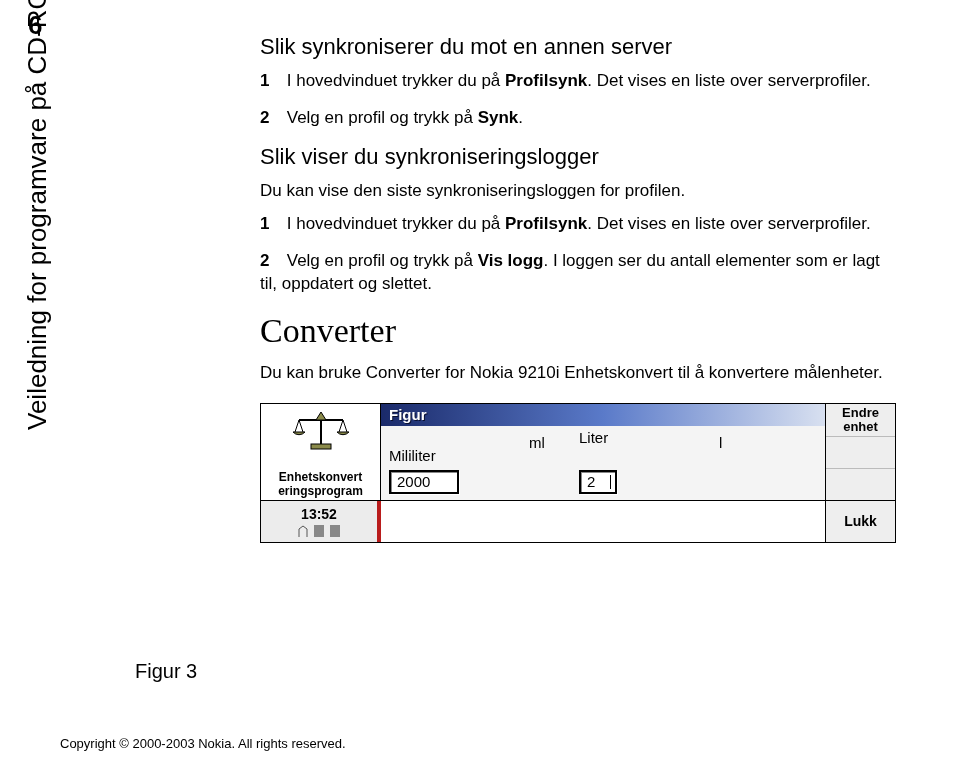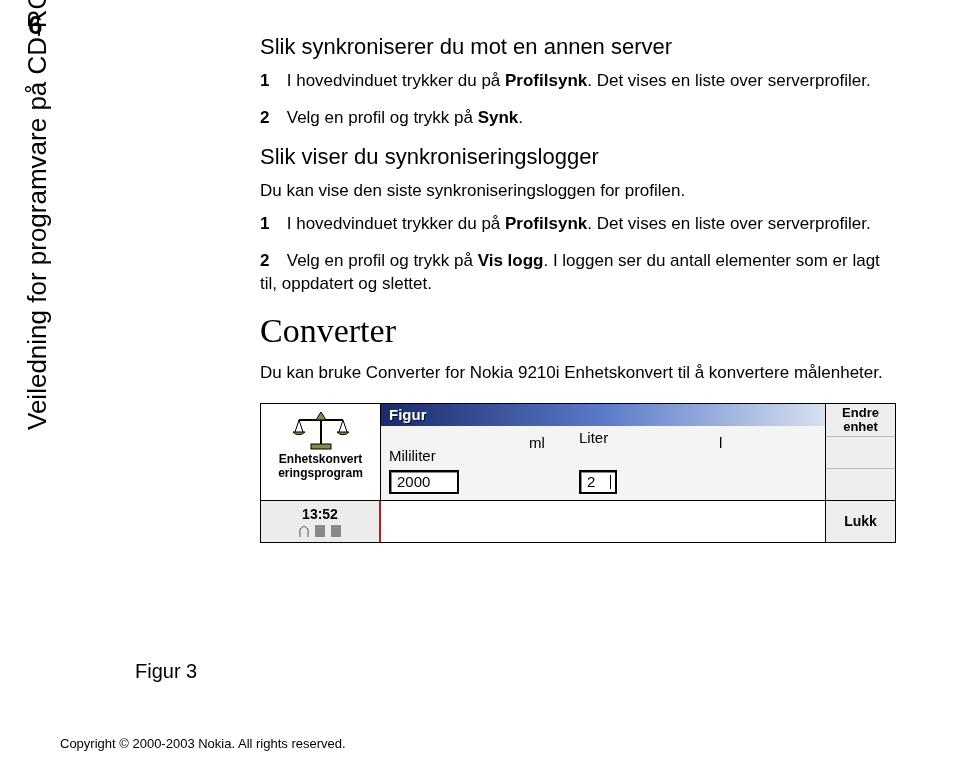--- a/index.html
+++ b/index.html
@@ -52,21 +52,21 @@
   .device-left {
     width: 120px;
     border-right: 1px solid #000;
     display: flex;
     flex-direction: column;
     align-items: center;
     justify-content: flex-start;
     padding-top: 6px;
   }
   .scales-icon { width: 60px; height: 42px; }
-  .device-left-text { font-size: 12px; text-align: center; line-height: 1.2; margin-top: 0; font-weight: bold; }
+  .device-left-text { font-size: 12px; text-align: center; line-height: 1.2; margin-top: 18px; font-weight: bold; }
 
   .device-main { flex: 1; position: relative; }
   .title-band {
     position: absolute; left: 0; top: 0; right: 0; height: 22px;
     background: linear-gradient(to right, #1a2a6a 0%, #5a7ac9 50%, #d8e0f0 100%);
     display: flex; align-items: center; padding-left: 8px;
   }
   .title-band span { color: #fff; font-weight: bold; font-size: 15px; text-shadow: 1px 1px 0 #0a1030; }
   .form-area {
     position: absolute; left: 0; top: 22px; right: 0; bottom: 0;
@@ -95,21 +95,21 @@
   .softkey {
     flex: 1; display: flex; align-items: center; justify-content: center;
     font-size: 13px; font-weight: bold; text-align: center; line-height: 1.1;
     border-bottom: 1px solid #bbb; padding: 2px;
     background: #eee;
   }
   .softkey:last-child { border-bottom: none; }
 
   .device-row2 { display: flex; height: 42px; border-top: 1px solid #000; }
   .clock-cell {
-    width: 120px; border-right: 2px solid #b91c1c;
+    width: 120px; border-right: 4px solid #b91c1c;
     display: flex; flex-direction: column; align-items: center; justify-content: center;
     background: #ececec;
   }
   .clock-time { font-size: 14px; font-weight: bold; }
   .clock-icons { display: flex; gap: 6px; margin-top: 3px; }
   .mini-ico { width: 10px; height: 12px; background: #888; }
   .status-strip { flex: 1; background: #fff; }
   .right-key {
     width: 70px; border-left: 1px solid #000;
     display: flex; align-items: center; justify-content: center;

